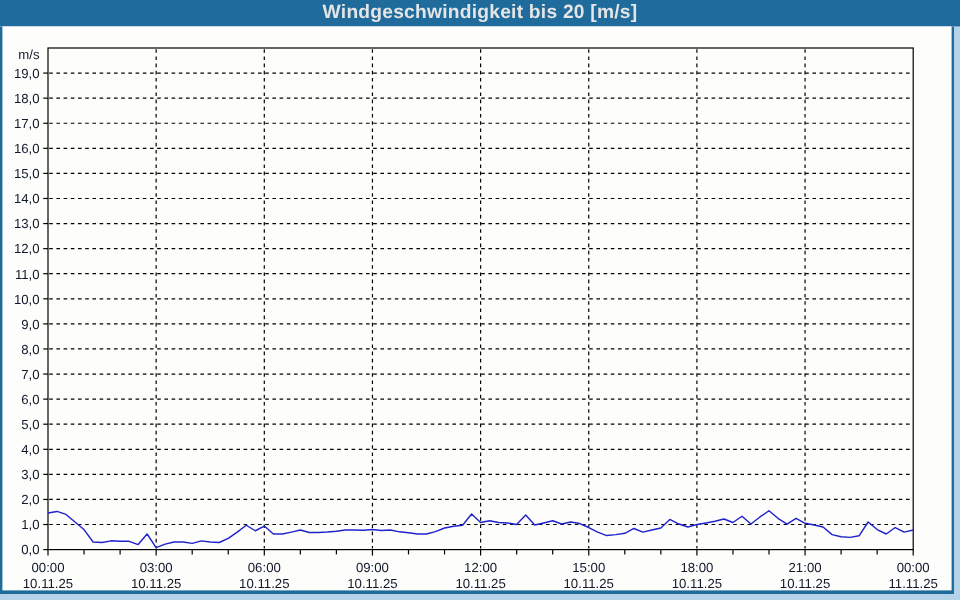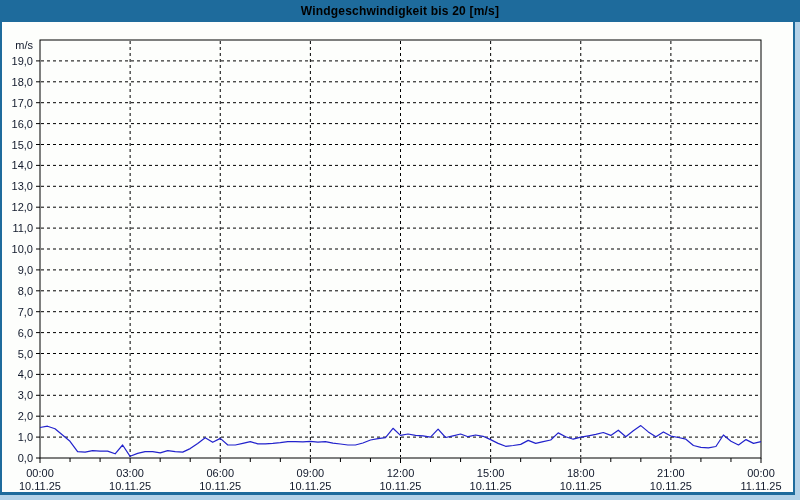--- a/index.html
+++ b/index.html
@@ -8,22 +8,22 @@
     position: relative;
     overflow: hidden;
     font-family: "Liberation Sans", sans-serif;
   }
   .titlebar {
     position: absolute; left: 0; top: 0;
     width: 800px; height: 22px;
     display: flex; align-items: center; justify-content: center;
   }
   .titlebar-text {
-    color: #000000;
-    font-size: 12px;
+    color: #e5e5e5;
+    font-size: 16px;
     font-weight: bold;
     letter-spacing: 0.2px;
   }
   .frame {
     position: absolute;
     left: 0; top: 22px;
     width: 795px; height: 473px;
     box-sizing: border-box;
     border-left: 2px solid transparent;
     border-right: 2px solid transparent;

